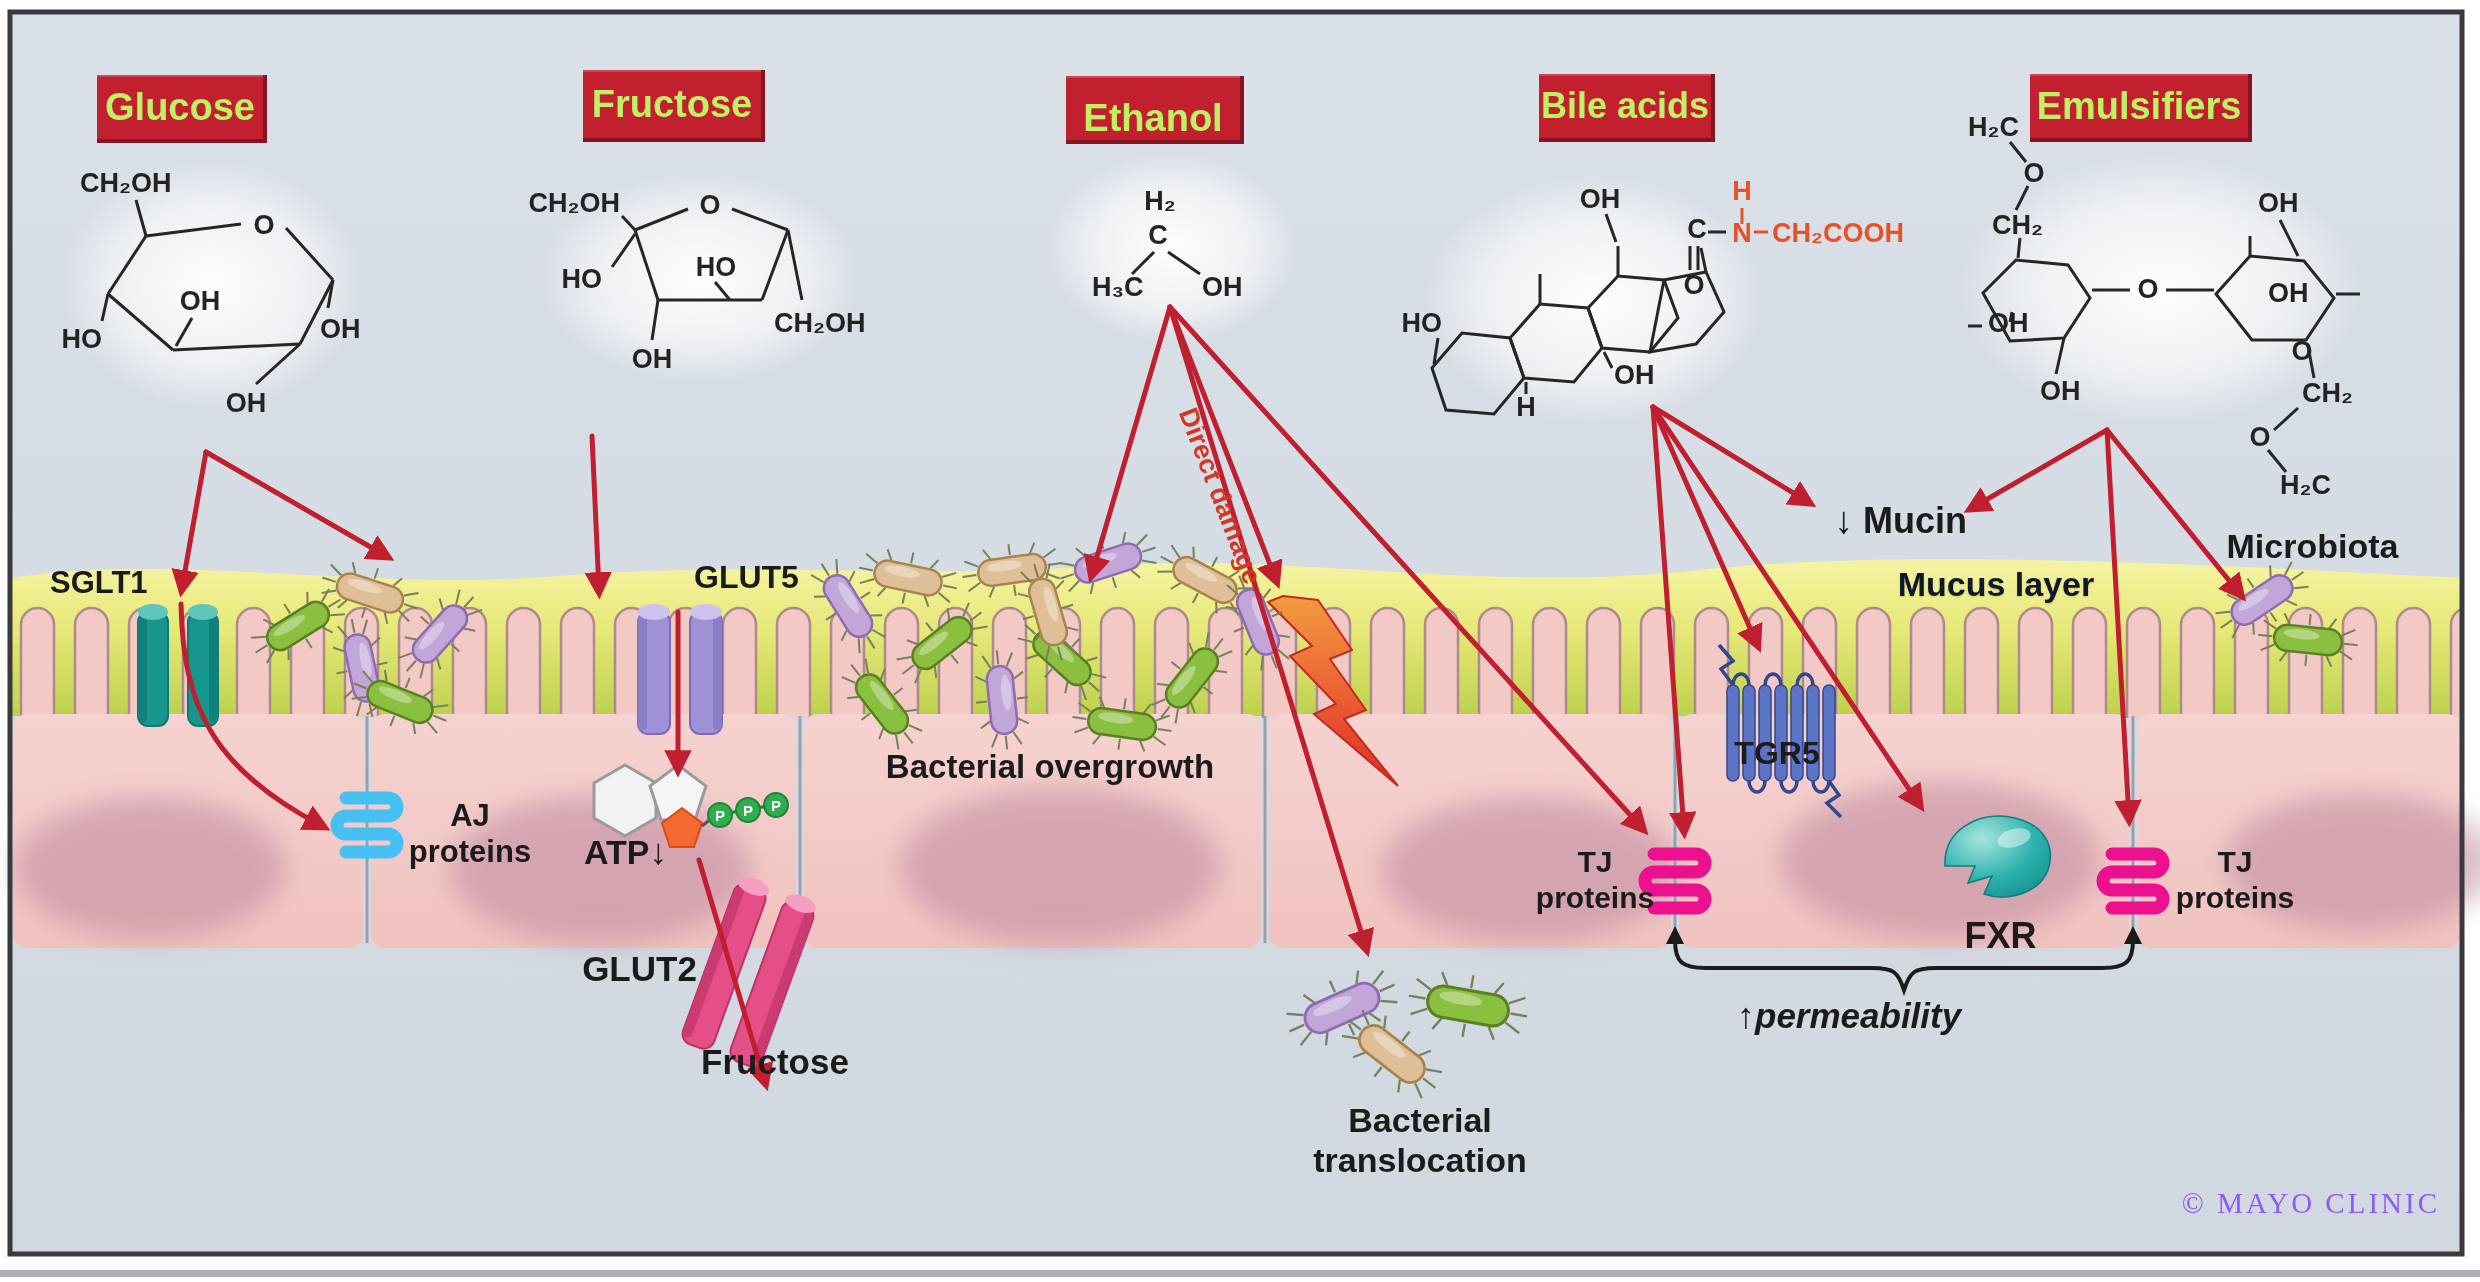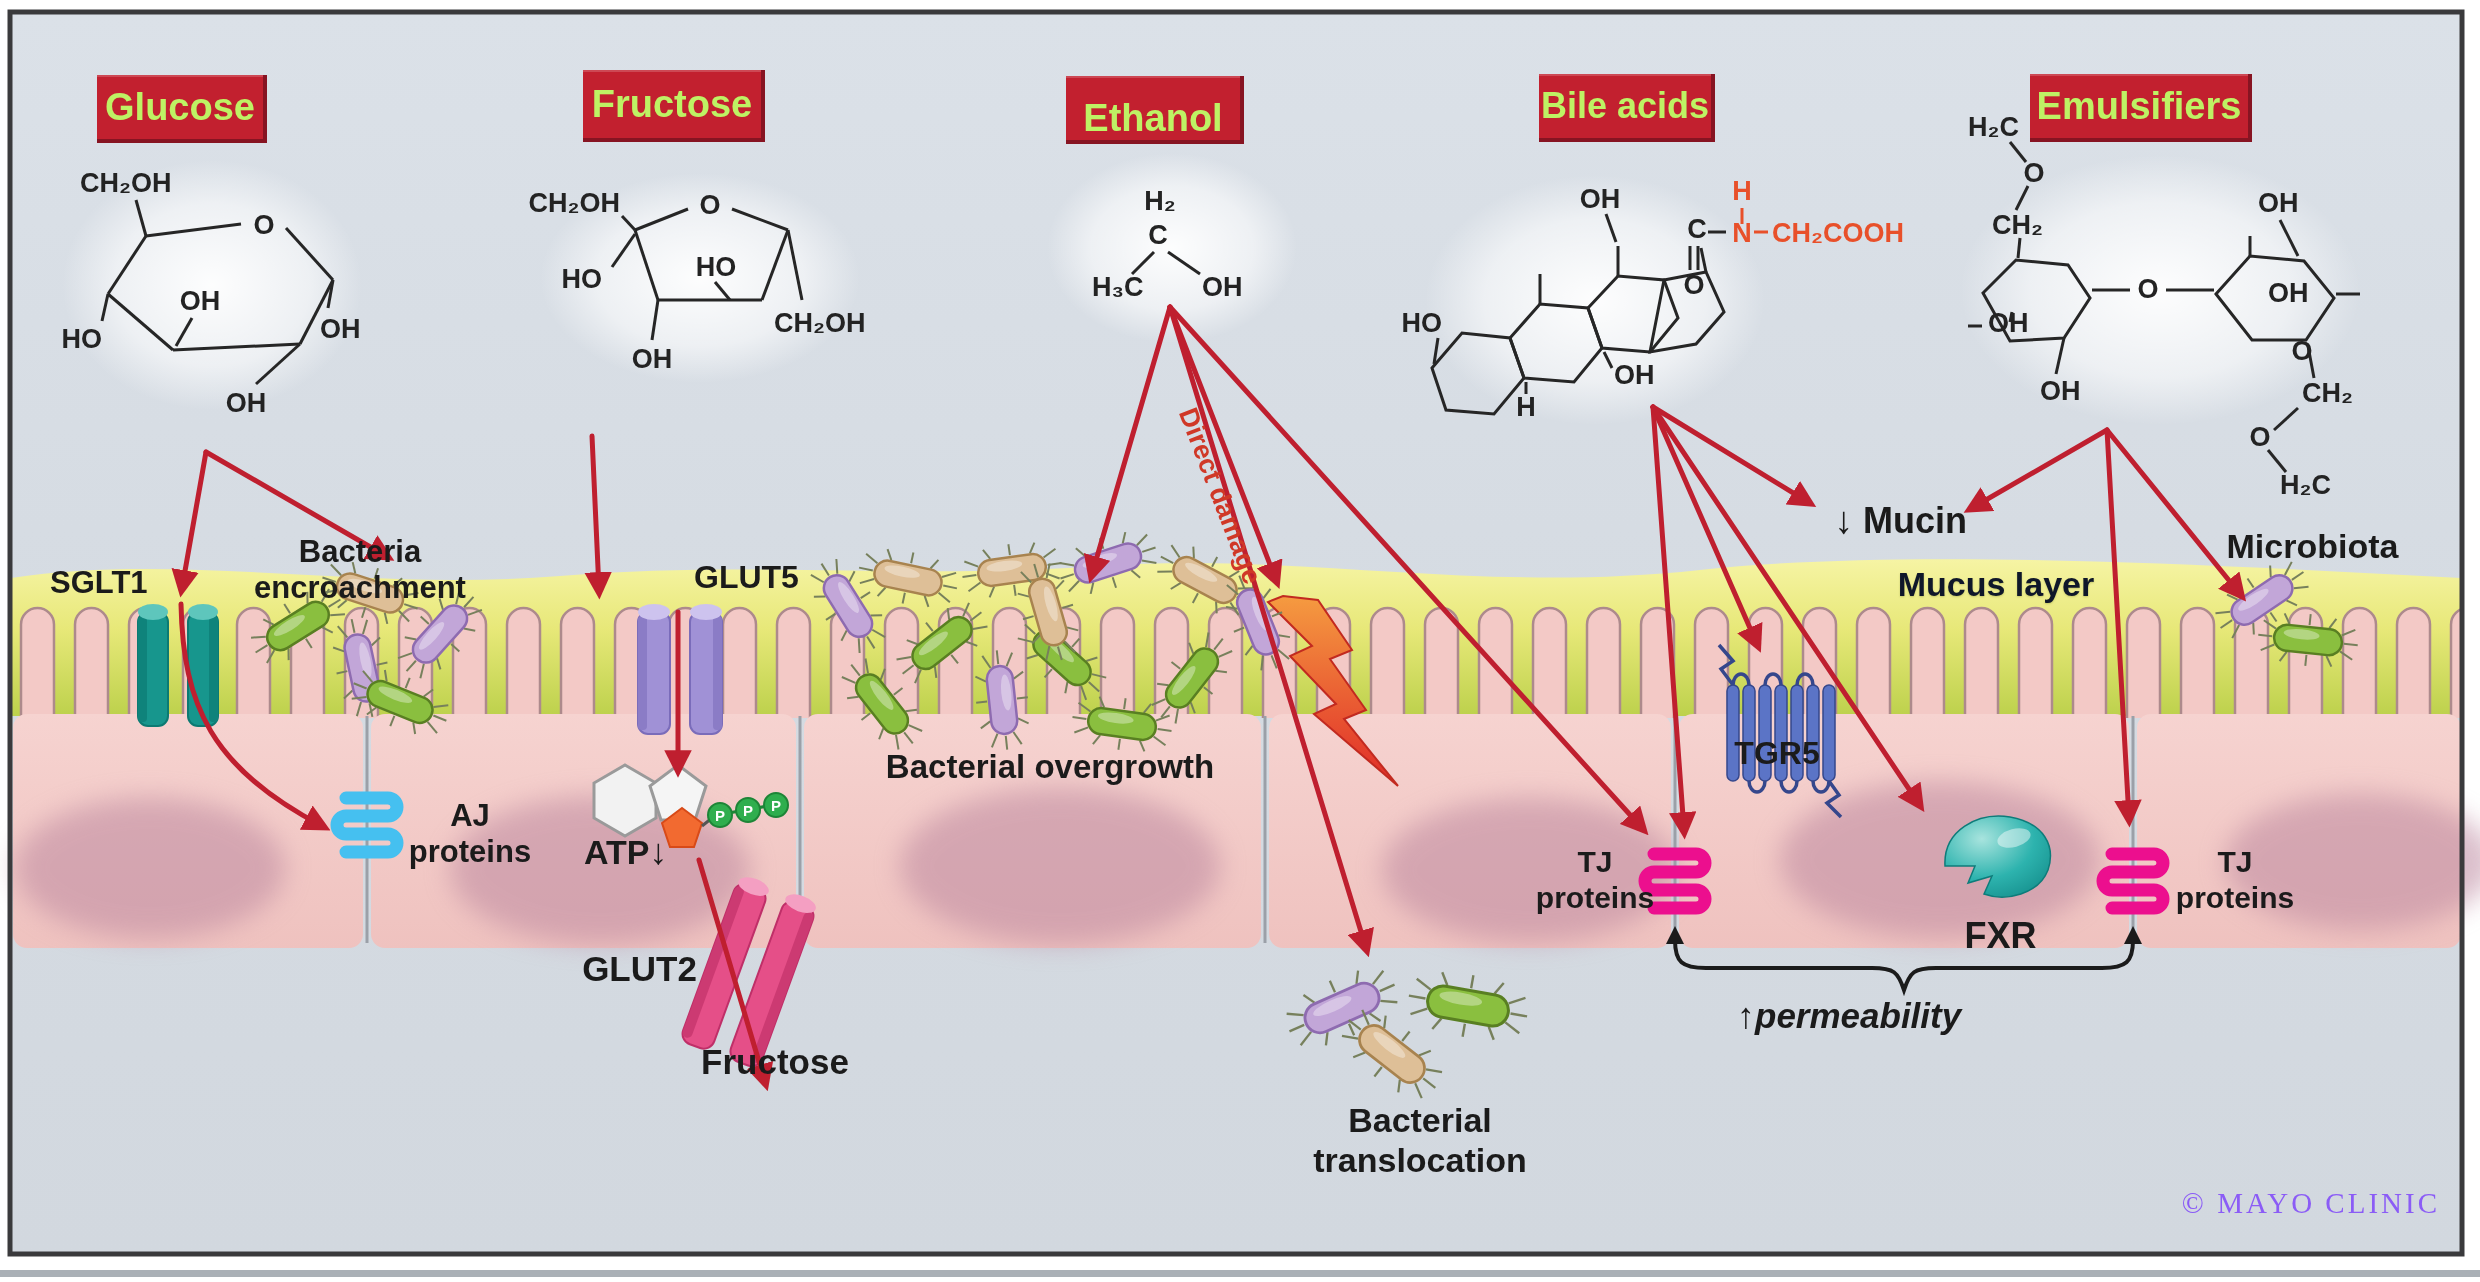--- a/index.html
+++ b/index.html
@@ -394,24 +394,20 @@
     </div>
 <div class="tag" style="left:1539px;top:74px;width:172px;height:64px;font-size:36px;">
       <span>Bile acids</span>
     </div>
 <div class="tag" style="left:2030px;top:74px;width:218px;height:64px;font-size:38px;">
       <span>Emulsifiers</span>
     </div>
 
 <div class="lbl" style="left:50px;top:566px;font-size:31px;">SGLT1</div>
 
-<div class="lbl ctr" style="left:225px;top:534px;width:270px;font-size:31px;line-height:36px;">
-  <div>Bacteria</div>
-  <div>encroachment</div>
-</div>
 
 <div class="lbl ctr" style="left:405px;top:798px;width:130px;font-size:31px;line-height:36px;">
   <div>AJ</div>
   <div>proteins</div>
 </div>
 
 <div class="lbl" style="left:694px;top:560px;font-size:32px;">GLUT5</div>
 
 <div class="lbl" style="left:584px;top:832px;font-size:34px;">
   <span>ATP</span><span class="arr" style="font-size:36px;">↓</span>

